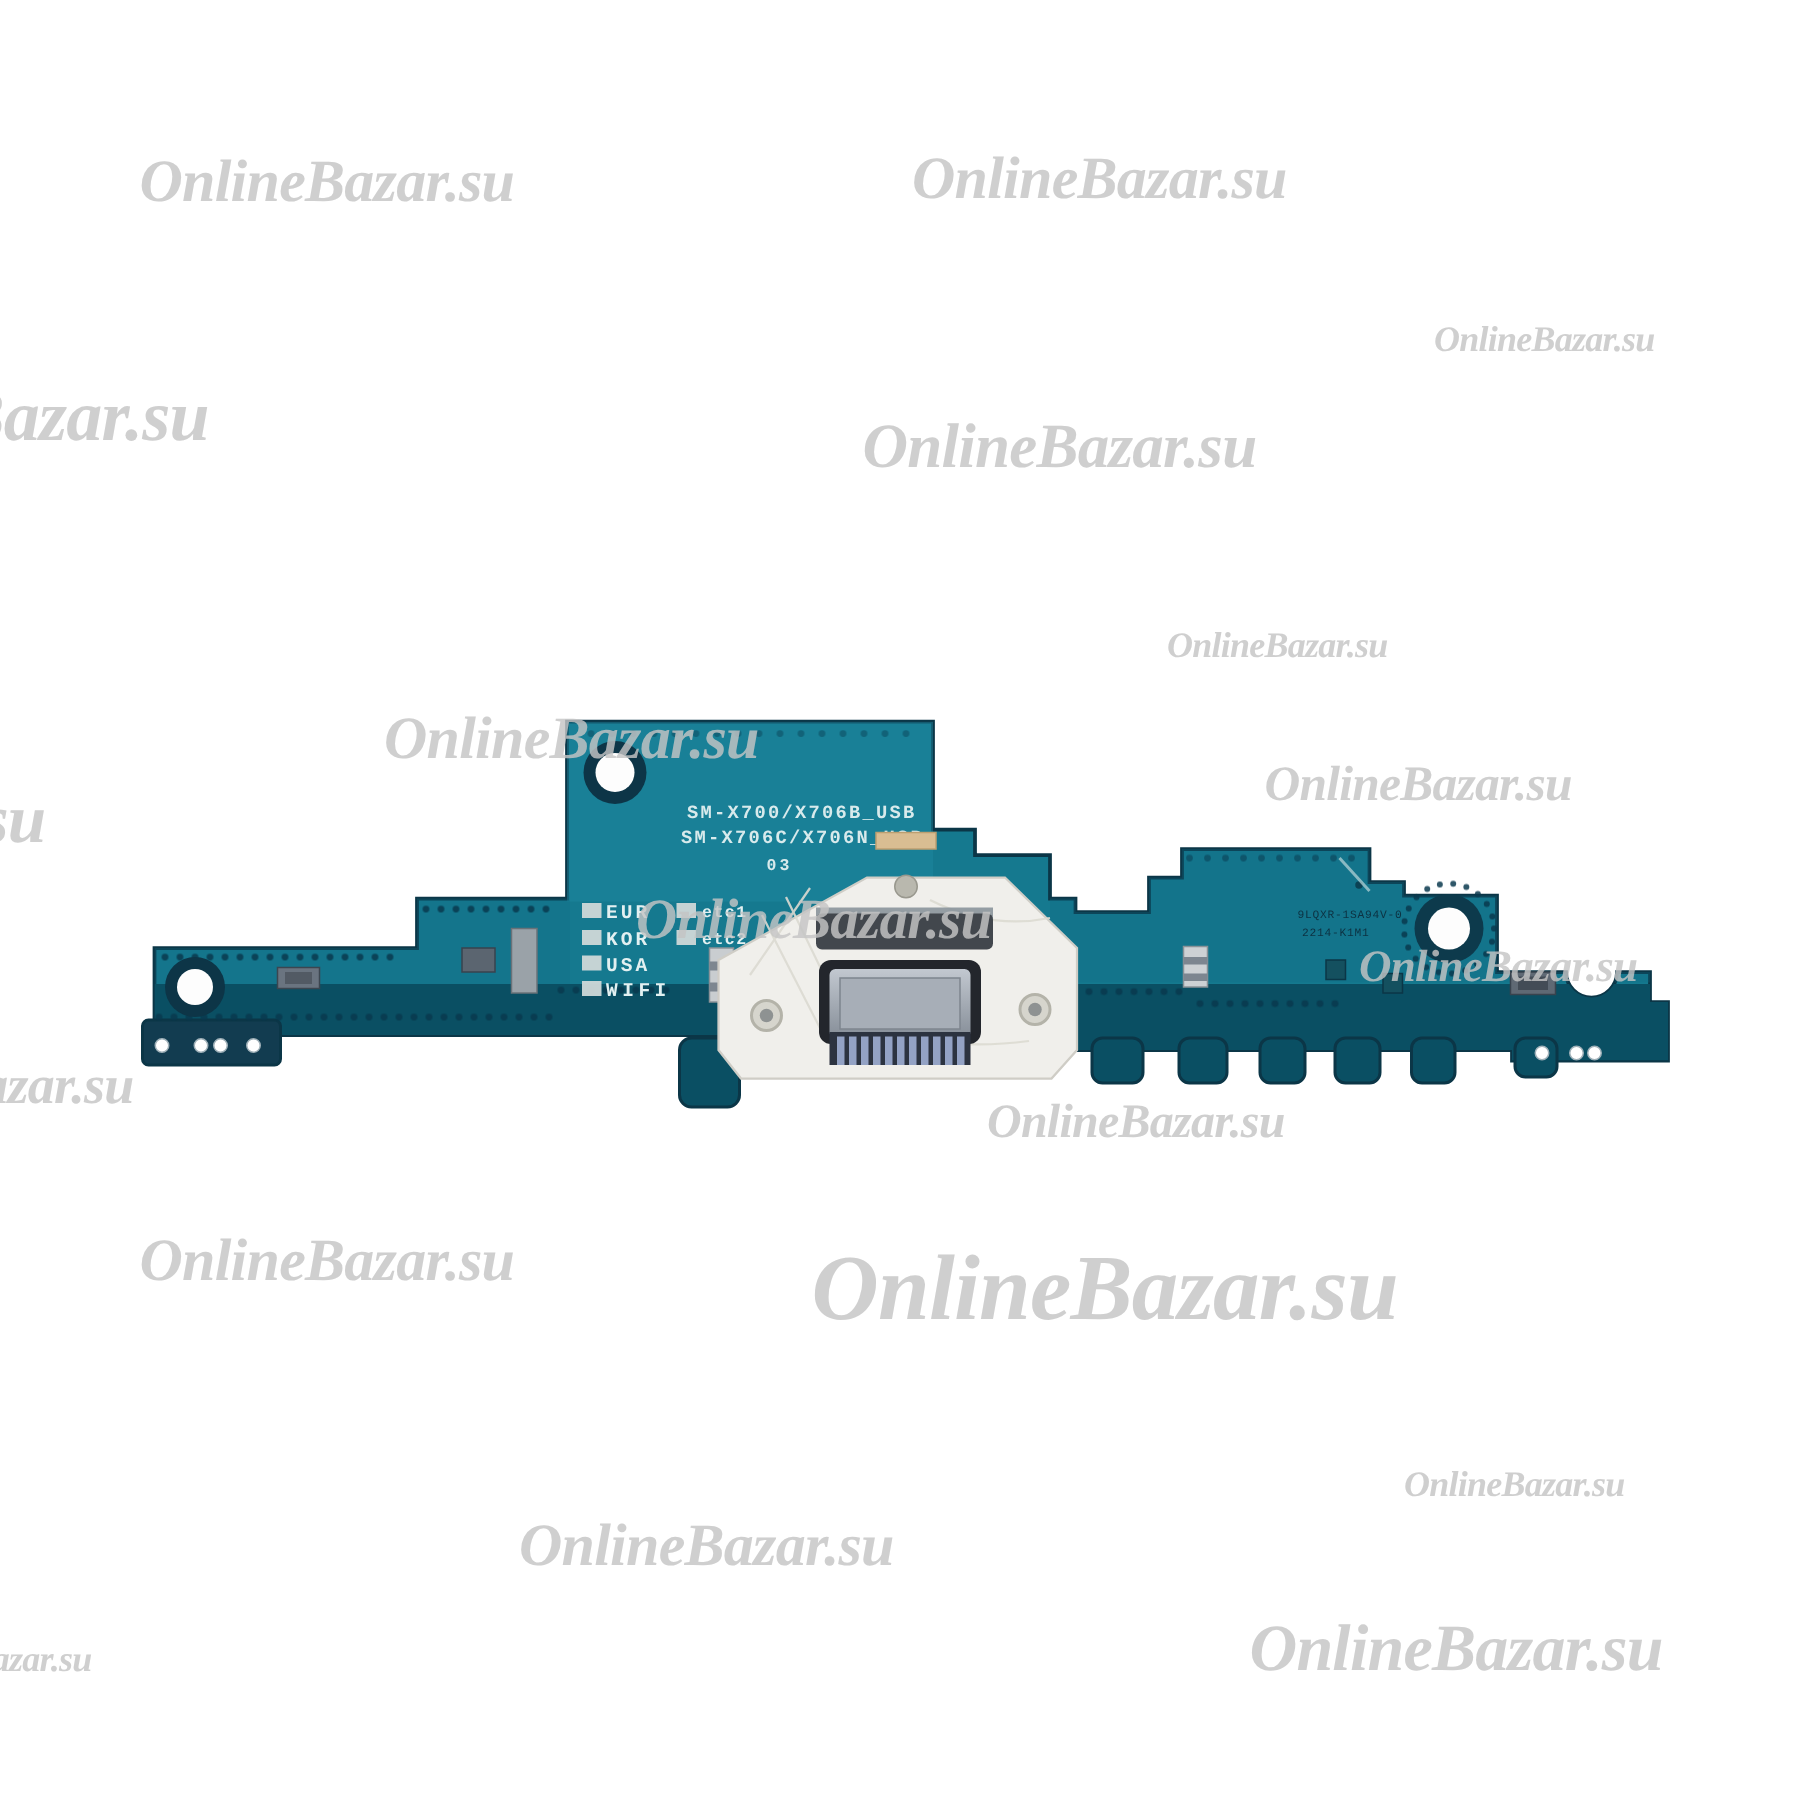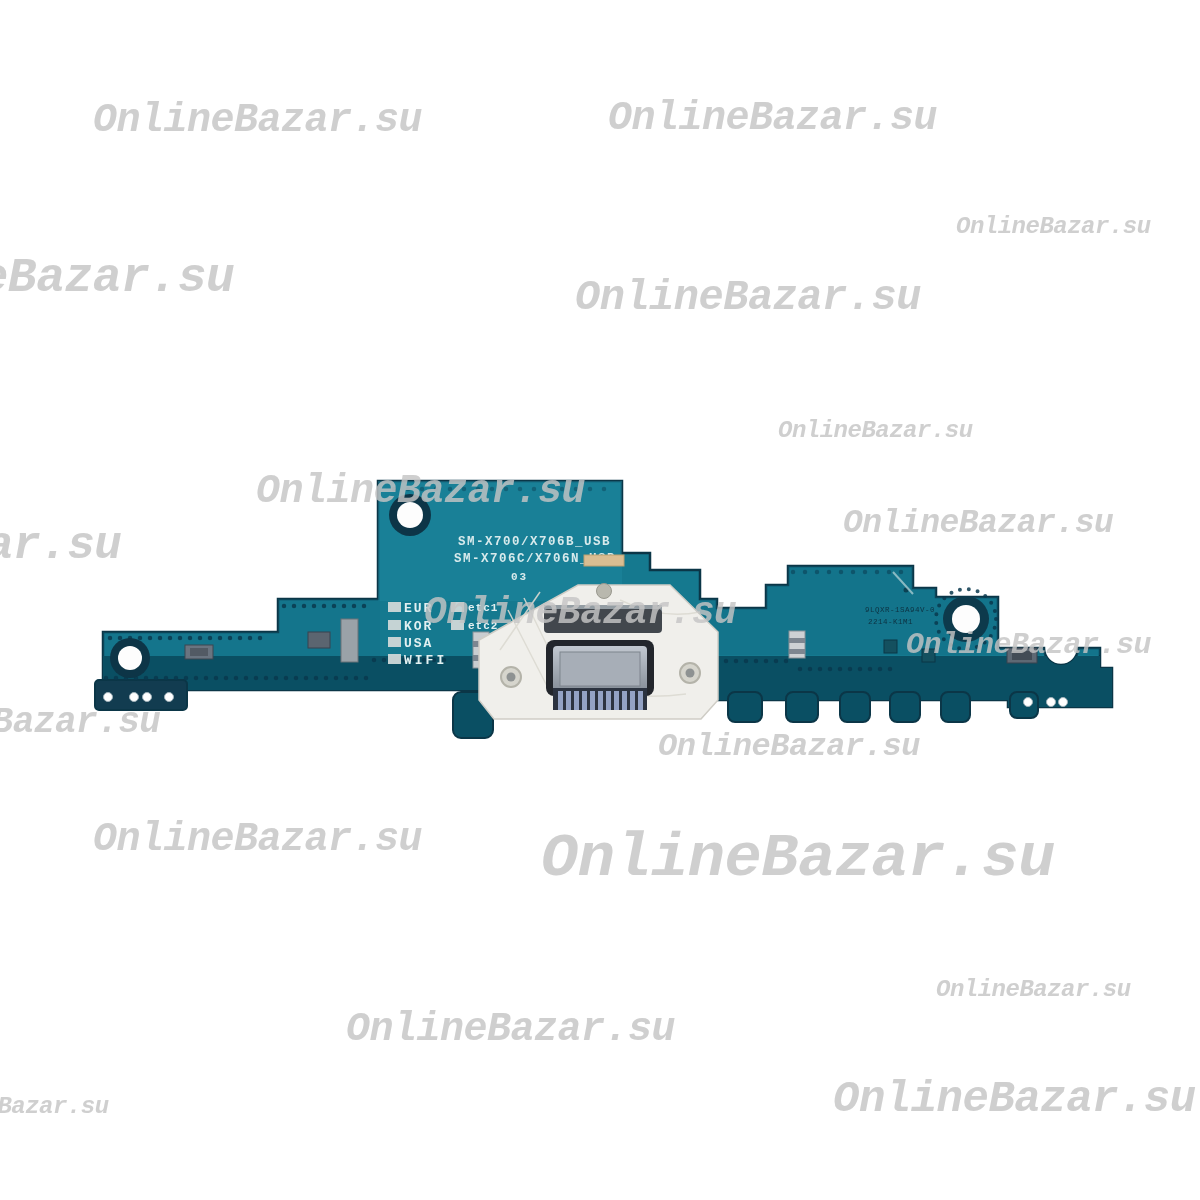--- a/index.html
+++ b/index.html
@@ -4,21 +4,21 @@
 <style>
   html,body { margin:0; padding:0; background:#ffffff; }
   #stage {
     position:relative; width:1200px; height:1200px;
     overflow:hidden; background:#ffffff;
     font-family:"Liberation Sans", sans-serif;
   }
   #board-svg { position:absolute; left:0; top:0; }
   .wm {
     position:absolute; line-height:1; white-space:nowrap;
-    font-family:Liberation Mono, monospace;
+    font-family:Liberation Serif, serif;
     font-weight:700; font-style:italic;
     color:rgba(197,197,197,0.82); letter-spacing:-0.5px;
     pointer-events:none;
   }
   .sk   { font-family:"Liberation Mono", monospace; font-weight:700; fill:#d8eaec; }
   .sk2  { font-family:"Liberation Mono", monospace; font-weight:700; fill:#e2f0f1; }
   .mark { font-family:"Liberation Mono", monospace; font-weight:400; fill:#0d3242; }
 </style>
 </head>
 <body>

